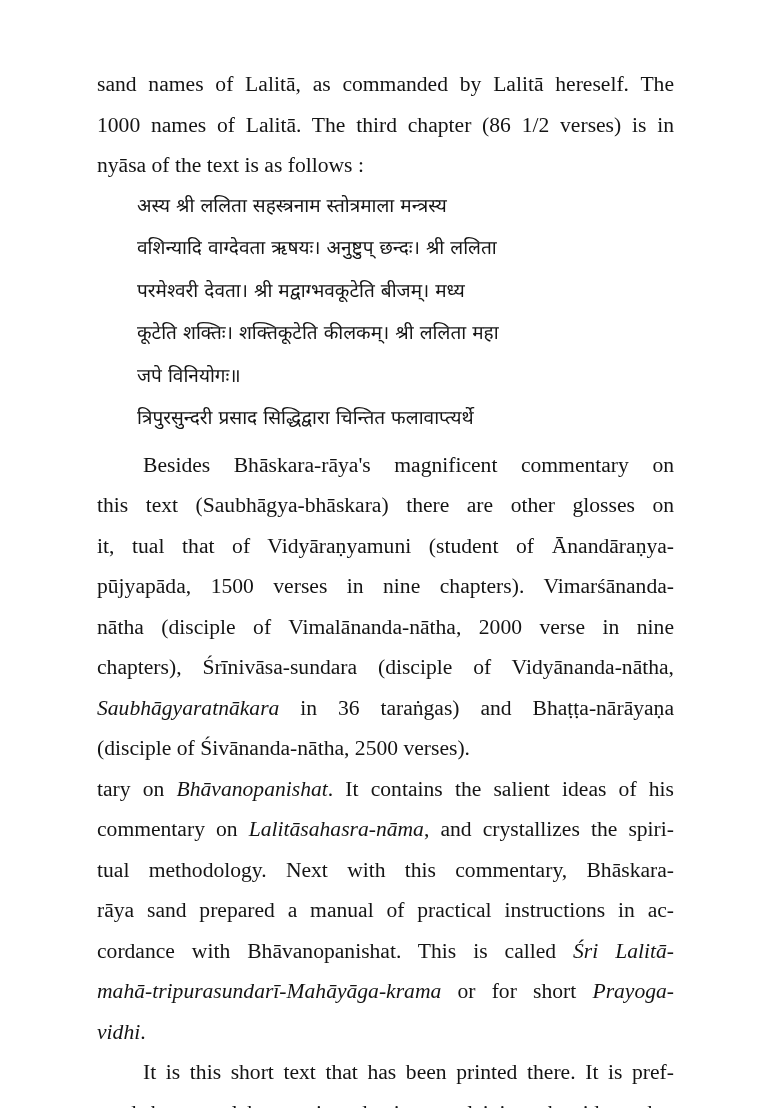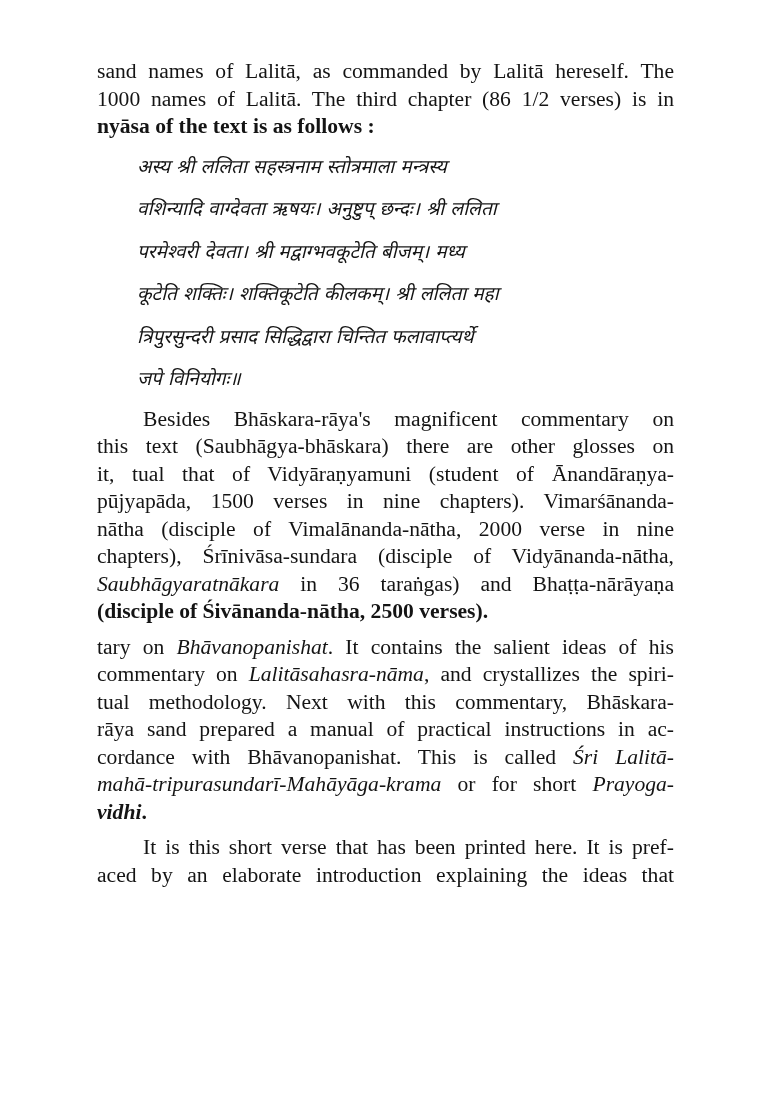--- a/index.html
+++ b/index.html
@@ -29,61 +29,60 @@
       hyphens: manual;
     }
     .para + .para {
       margin-top: 8px;
     }
     .line {
       display: block;
       text-align: justify;
       text-align-last: justify;
       white-space: nowrap;
+      margin-top: 13px;
     }
     .line.last {
       text-align-last: left;
-      font-weight: bold;
     }
     .line.first-indent {
       padding-left: 46px;
     }
     .sanskrit {
       margin: 4px 0 6px 40px;
       padding: 0;
       list-style: none;
     }
     .sanskrit li {
       font-family: "DejaVu Sans", sans-serif;
       font-size: 19px;
       line-height: 42.5px;
       height: 42.5px;
       white-space: nowrap;
-      font-style: italic;
     }
     i { font-style: italic; }
   </style>
 </head>
 <body>
 
 <div class="page">
 
   <p class="para">
     <span class="line">sand names of Lalitā, as commanded by Lalitā hereself. The</span>
     <span class="line">1000 names of Lalitā. The third chapter (86 1/2 verses) is in</span>
     <span class="line last">nyāsa of the text is as follows :</span>
   </p>
 
   <ul class="sanskrit">
     <li>अस्य श्री ललिता सहस्त्रनाम स्तोत्रमाला मन्त्रस्य</li>
     <li>वशिन्यादि वाग्देवता ऋषयः। अनुष्टुप् छन्दः। श्री ललिता</li>
     <li>परमेश्वरी देवता। श्री मद्वाग्भवकूटेति बीजम्। मध्य</li>
     <li>कूटेति शक्तिः। शक्तिकूटेति कीलकम्। श्री ललिता महा</li>
+    <li>जपे विनियोगः॥</li>
     <li>त्रिपुरसुन्दरी प्रसाद सिद्धिद्वारा चिन्तित फलावाप्त्यर्थे</li>
-    <li>जपे विनियोगः॥</li>
   </ul>
 
   <p class="para">
     <span class="line first-indent">Besides Bhāskara-rāya's magnificent commentary on</span>
     <span class="line">this text (Saubhāgya-bhāskara) there are other glosses on</span>
     <span class="line">it, tual that of Vidyāraṇyamuni (student of Ānandāraṇya-</span>
     <span class="line">pūjyapāda, 1500 verses in nine chapters). Vimarśānanda-</span>
     <span class="line">nātha (disciple of Vimalānanda-nātha, 2000 verse in nine</span>
     <span class="line">chapters), Śrīnivāsa-sundara (disciple of Vidyānanda-nātha,</span>
     <span class="line"><i>Saubhāgyaratnākara</i><span> in 36 taraṅgas) and Bhaṭṭa-nārāyaṇa</span></span>
@@ -94,17 +93,17 @@
     <span class="line"><span>tary on </span><i>Bhāvanopanishat</i><span>. It contains the salient ideas of his</span></span>
     <span class="line"><span>commentary on </span><i>Lalitāsahasra-nāma</i><span>, and crystallizes the spiri-</span></span>
     <span class="line">tual methodology. Next with this commentary, Bhāskara-</span>
     <span class="line">rāya sand prepared a manual of practical instructions in ac-</span>
     <span class="line"><span>cordance with Bhāvanopanishat. This is called </span><i>Śri Lalitā-</i></span>
     <span class="line"><i>mahā-tripurasundarī-Mahāyāga-krama</i><span> or for short </span><i>Prayoga-</i></span>
     <span class="line last"><i>vidhi</i><span>.</span></span>
   </p>
 
   <p class="para">
-    <span class="line first-indent">It is this short verse that has been printed here. It is pref-</span>
+    <span class="line first-indent">It is this short text that has been printed there. It is pref-</span>
     <span class="line">aced by an elaborate introduction explaining the ideas that</span>
   </p>
 
 </div>
 
 </body></html>

